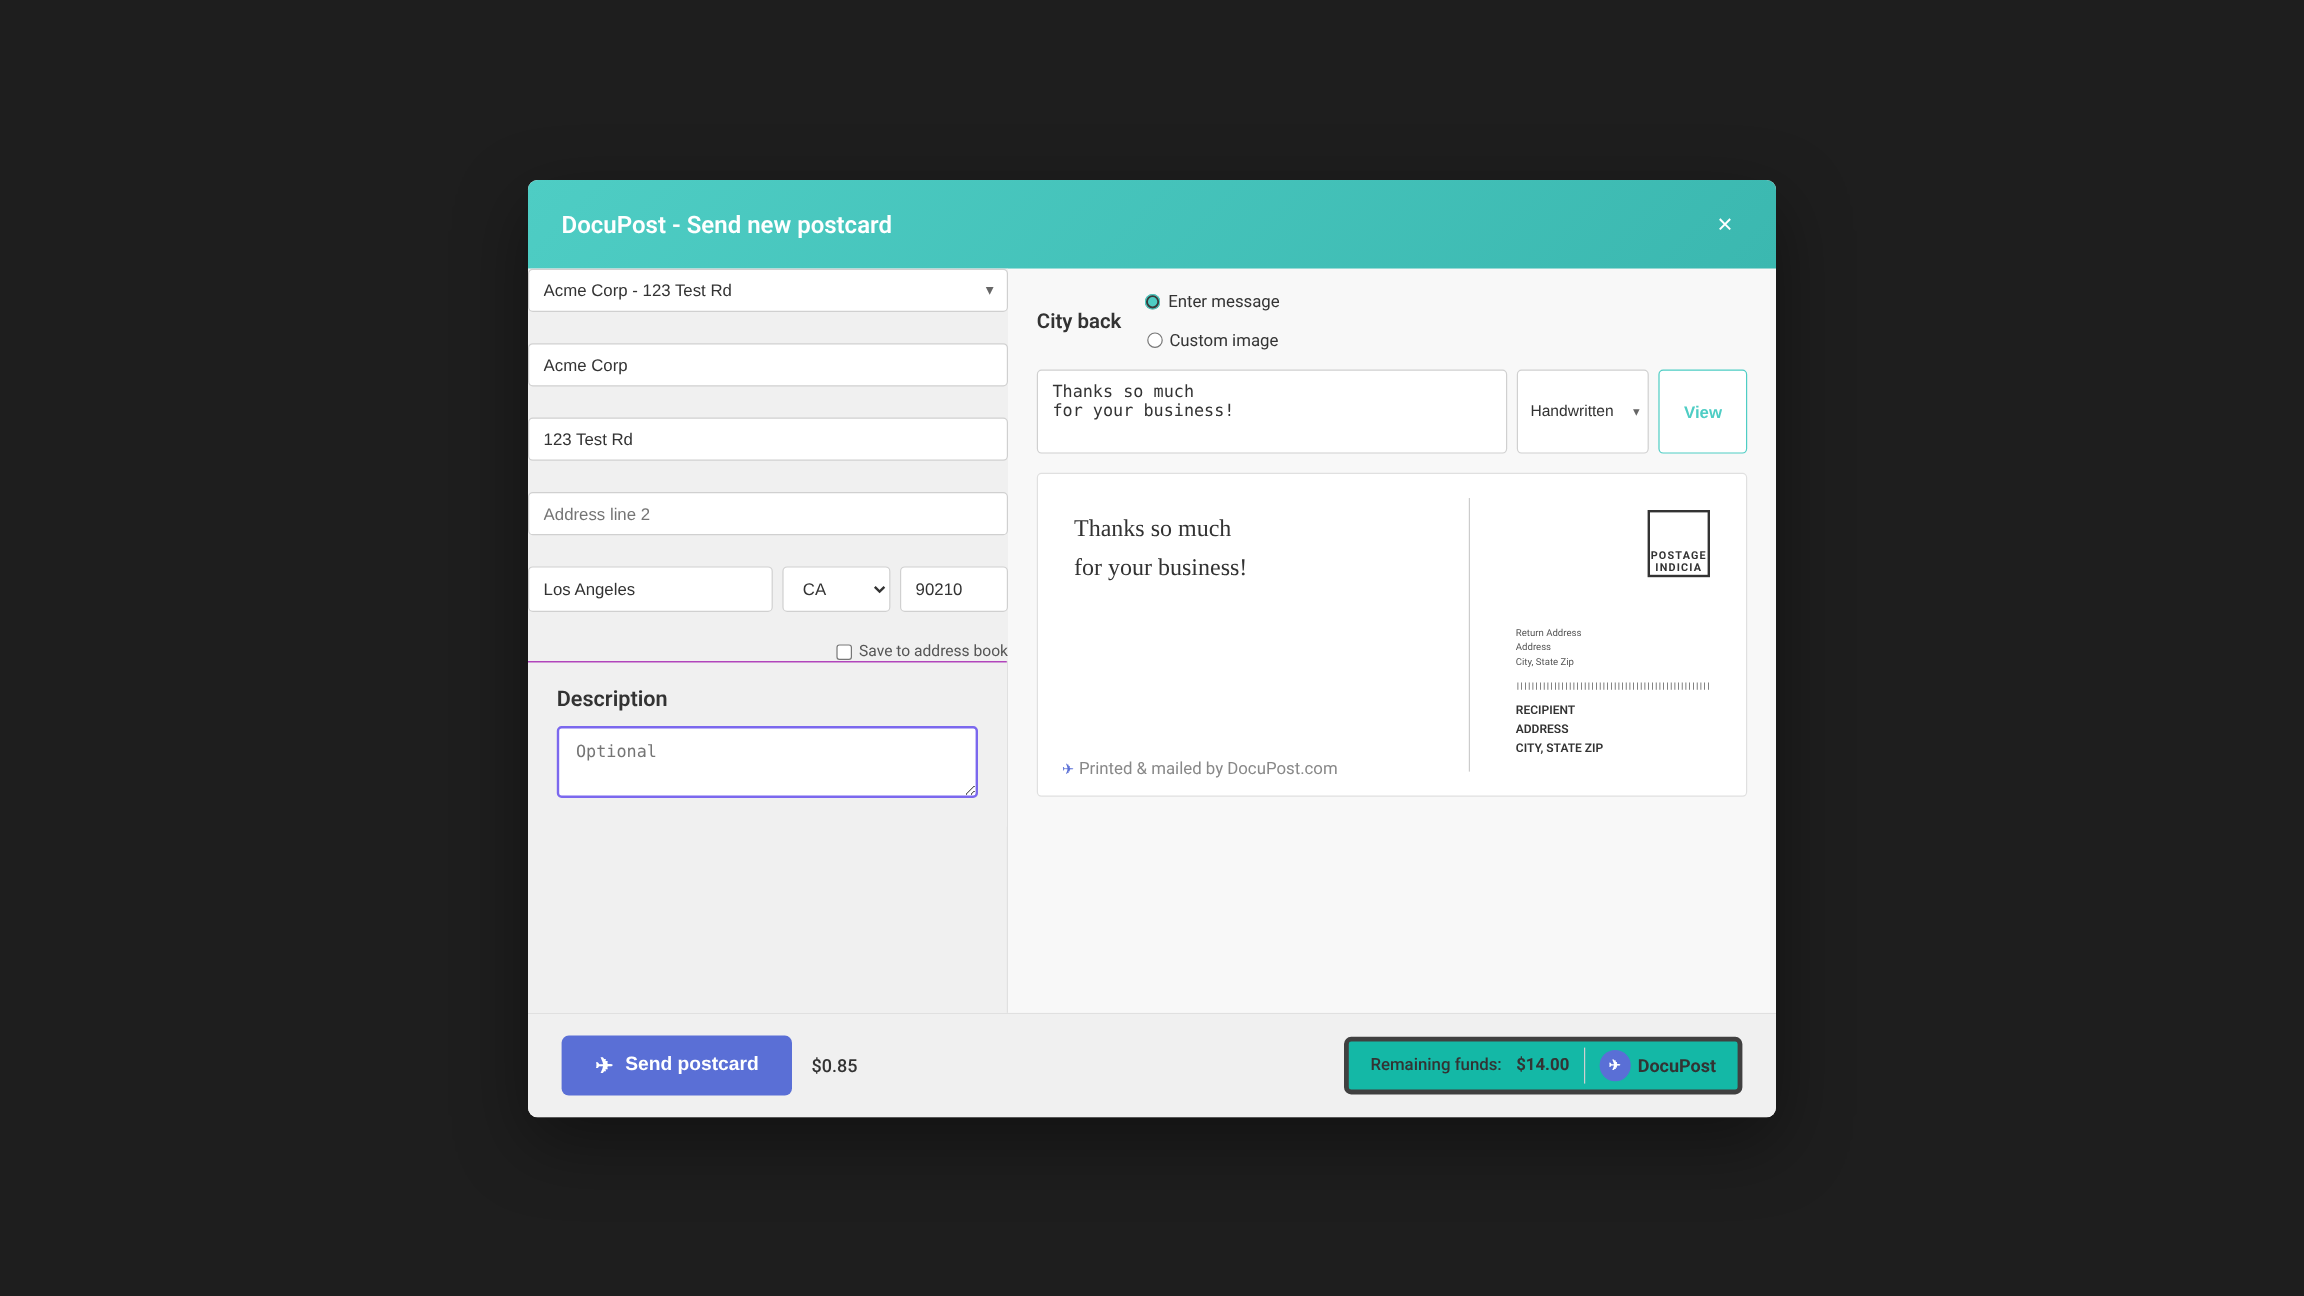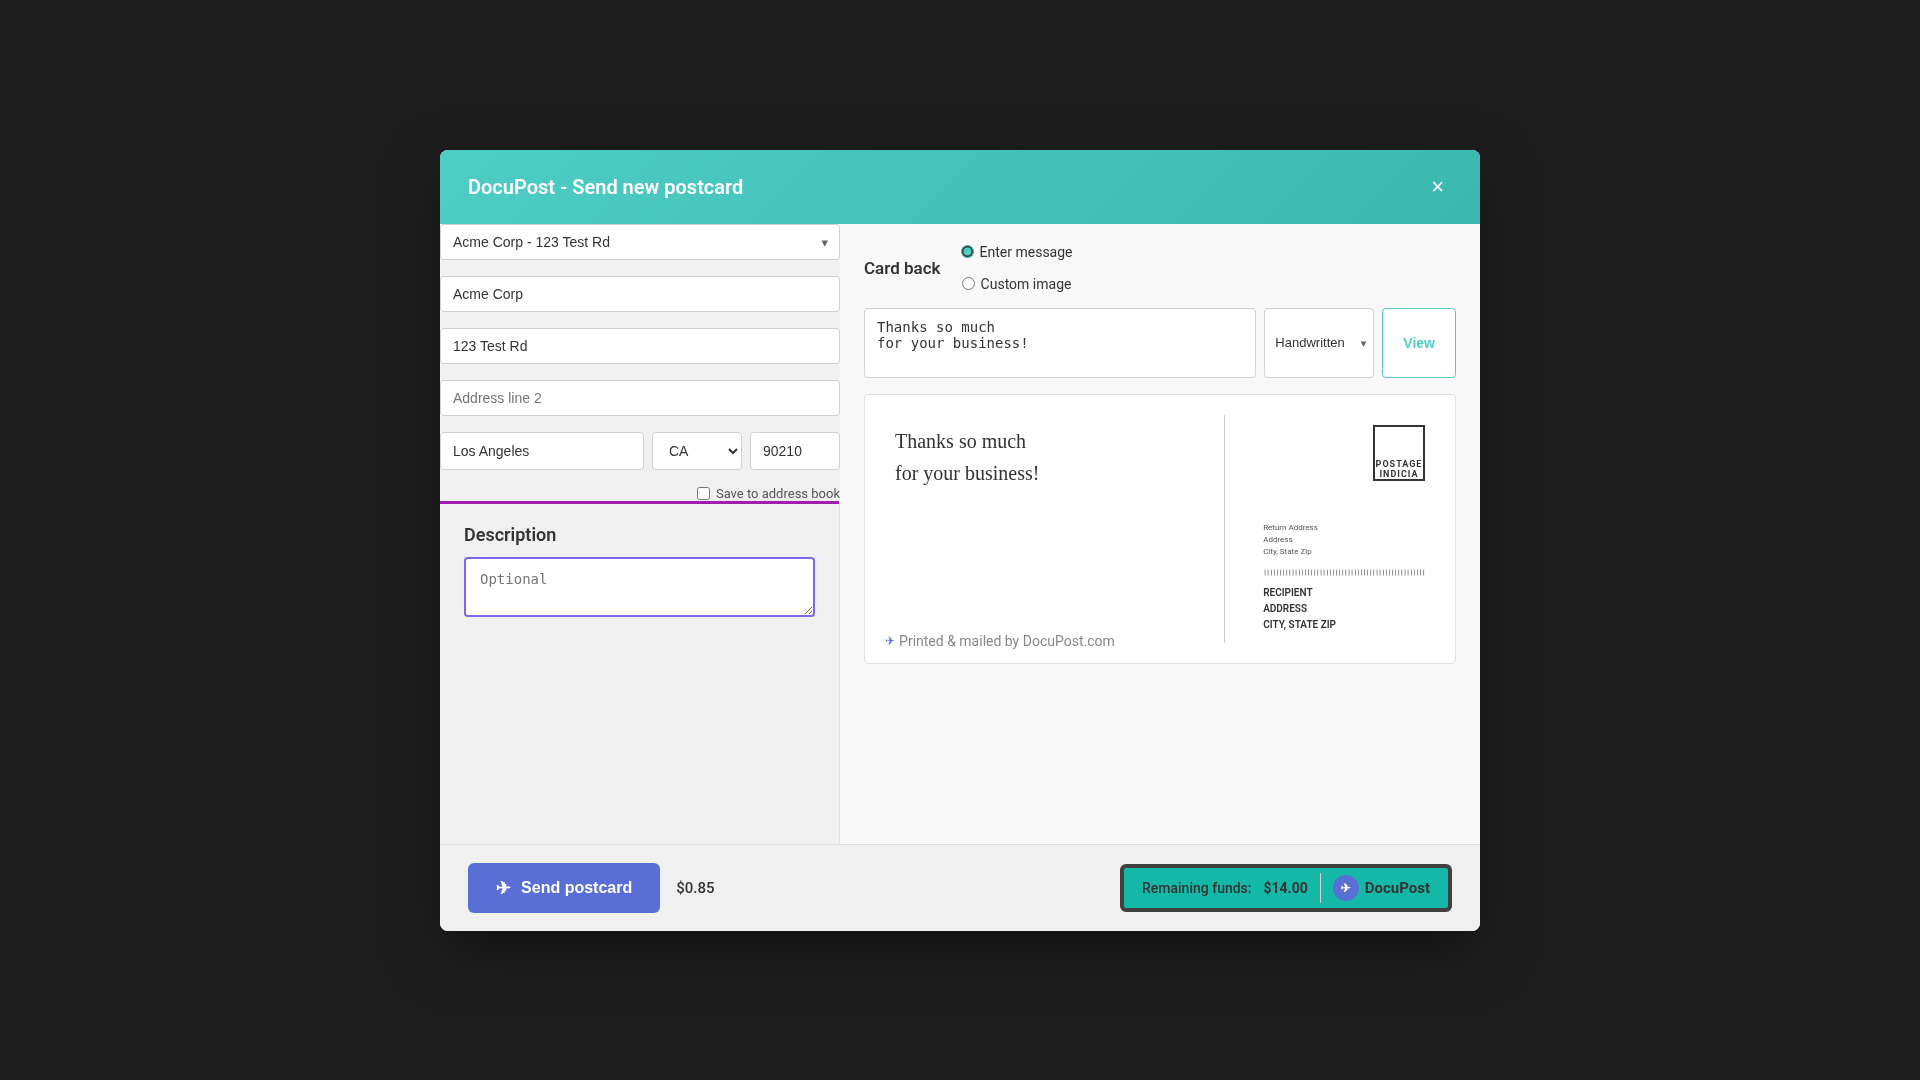--- a/index.html
+++ b/index.html
@@ -67,21 +67,21 @@
     }
 
     
     .left-panel {
       width: 400px;
       flex-shrink: 0;
       padding: 20px 24px;
       background: #f0f0f0;
       display: flex;
       flex-direction: column;
-      gap: 16px;
+      gap: 26px;
     }
 
     .form-input {
       width: 100%;
       padding: 9px 12px;
       border: 1px solid #d0d0d0;
       border-radius: 4px;
       font-size: 14px;
       background: #fff;
       color: #333;
@@ -154,21 +154,21 @@
     }
 
     .save-address-row input[type="checkbox"] {
       cursor: pointer;
     }
 
     
     .description-section {
       padding: 20px 24px;
       background: #f0f0f0;
-      border-top: 3px solid #a21caf;
+      border-top: 1px solid #a21caf;
     }
 
     .description-label {
       font-size: 18px;
       font-weight: 600;
       color: #333;
       margin-bottom: 12px;
     }
 
     .description-input {
@@ -507,21 +507,21 @@
         <div class="description-section">
           <div class="description-label">Description</div>
           <textarea class="description-input" placeholder="Optional" style=""></textarea>
         </div>
 
       </div>
 
       <div class="right-panel">
 
         <div class="card-back-header">
-          <span class="card-back-title">Card back</span>
+          <span class="card-back-title">City back</span>
           <div class="radio-group">
             <label class="radio-label">
               <input type="radio" name="card-back" checked="" style="">
               <span>Enter message</span>
             </label>
             <label class="radio-label">
               <input type="radio" name="card-back" style="">
               <span>Custom image</span>
             </label>
           </div>

